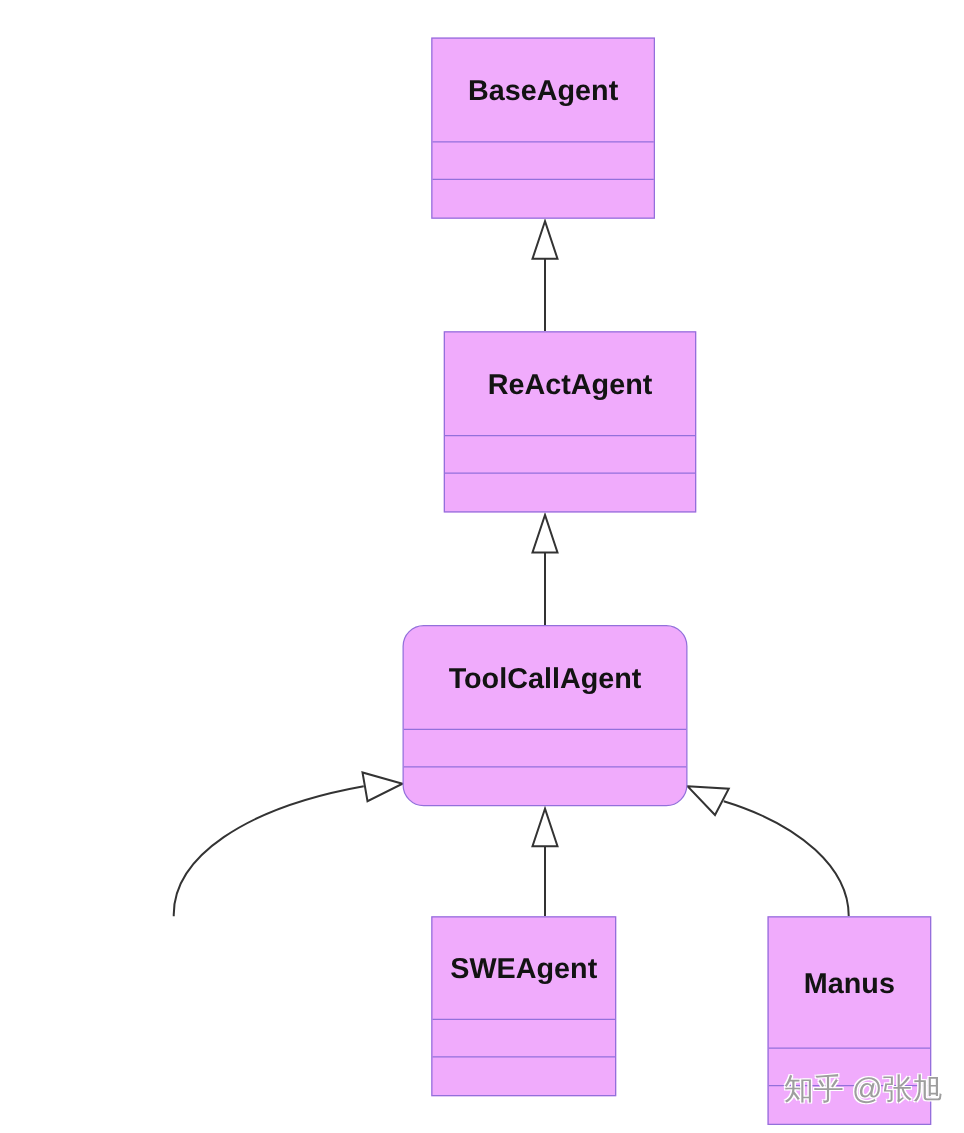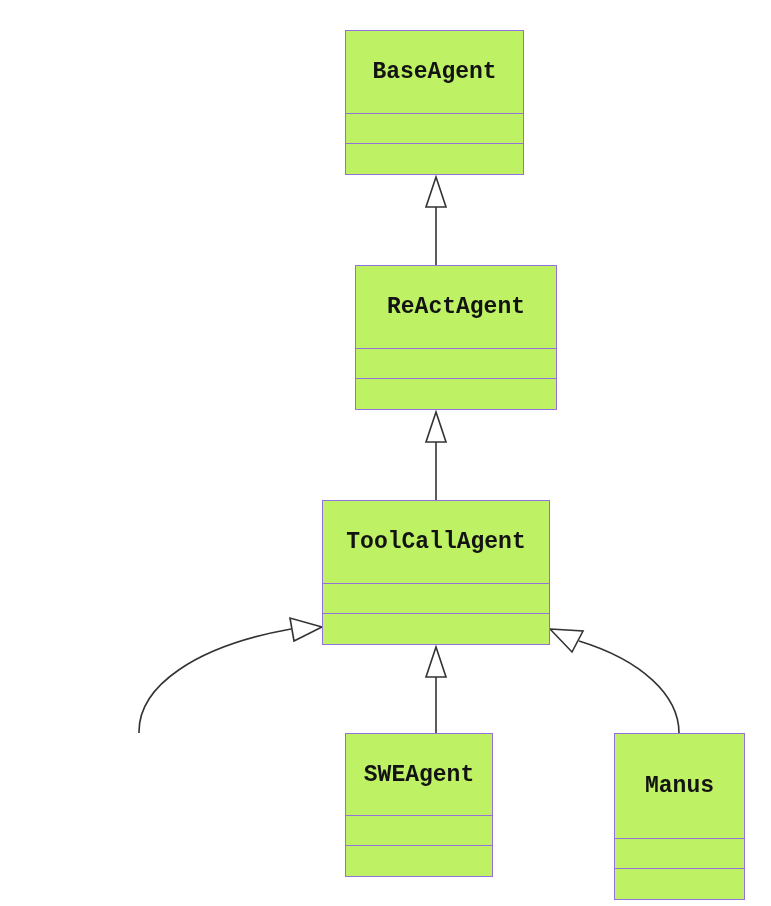--- a/index.html
+++ b/index.html
@@ -18,46 +18,45 @@
   .edges-layer {
     position: absolute;
     left: 0;
     top: 0;
     width: 771px;
     height: 906px;
   }
   .class-box {
     position: absolute;
     box-sizing: border-box;
-    background: #bef264;
+    background: #f0abfc;
     border: 1.5px solid #9370DB;
     display: flex;
     flex-direction: column;
-    font-family: Liberation Mono, monospace;
   }
   .class-title {
     flex: 1 1 auto;
     display: flex;
     align-items: center;
     justify-content: center;
     font-weight: bold;
     font-size: 23px;
     color: #131313;
     letter-spacing: 0px;
   }
   .class-compartment {
     flex: 0 0 auto;
     border-top: 1px solid #9370DB;
   }
   .compartment-attrs  { height: 29px; }
   .compartment-methods{ height: 30px; }
 
   .box-baseagent     { left: 345px; top:  30px; width: 179px; height: 145px; }
   .box-reactagent    { left: 335px; top: 265px; width: 202px; height: 145px; margin-left: 20px; }
-  .box-toolcallagent { left: 322px; top: 500px; width: 228px; height: 145px; }
+  .box-toolcallagent { left: 322px; top: 500px; width: 228px; height: 145px; border-radius: 17px; }
   .box-planningagent { left:  20px; top: 733px; width: 239px; height: 144px; }
   .box-sweagent      { left: 345px; top: 733px; width: 148px; height: 144px; }
   .box-manus         { left: 614px; top: 733px; width: 131px; height: 167px; }
 
   .edge-line {
     fill: none;
     stroke: #333333;
     stroke-width: 1.6;
   }
   .edge-arrowhead {
@@ -137,14 +136,15 @@
     <div class="class-compartment compartment-attrs"></div>
     <div class="class-compartment compartment-methods"></div>
   </div>
 
   <div class="class-box box-manus">
     <div class="class-title">Manus</div>
     <div class="class-compartment compartment-attrs"></div>
     <div class="class-compartment compartment-methods"></div>
   </div>
 
+  <div class="watermark">知乎 @张旭</div>
 
 </div>
 
 </body></html>

